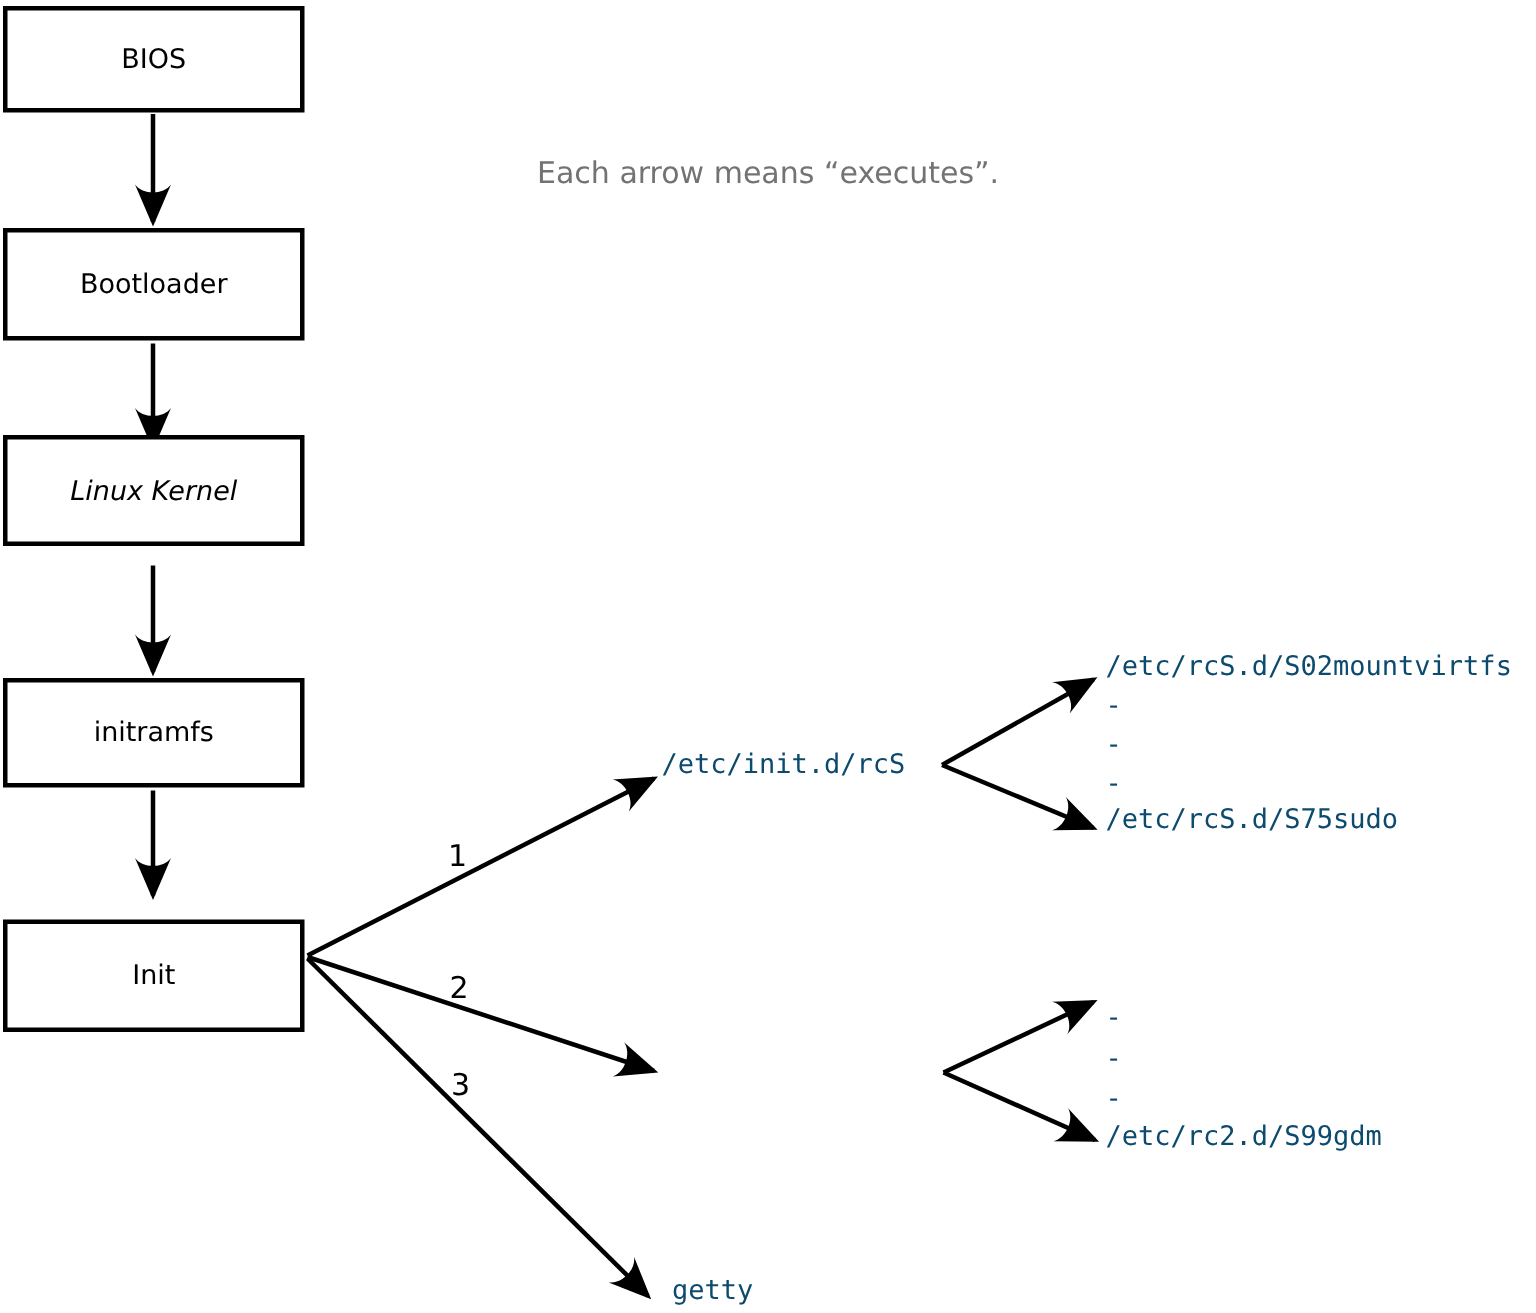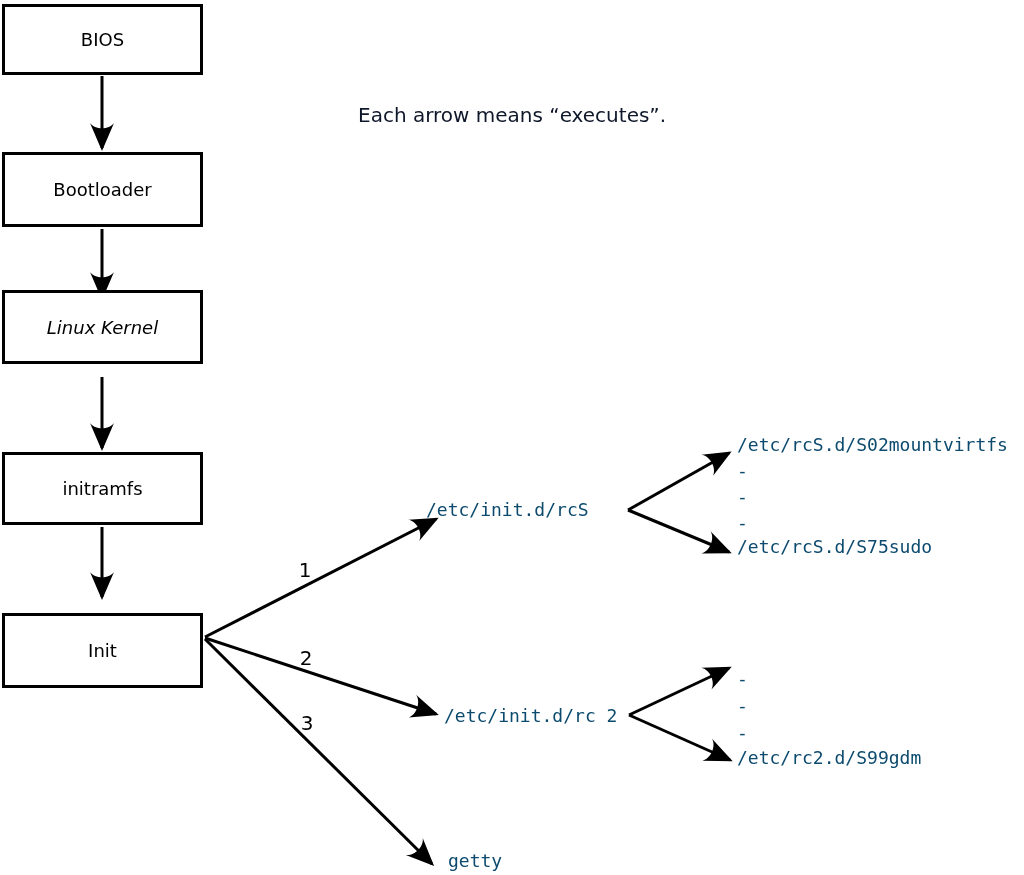--- a/index.html
+++ b/index.html
@@ -32,42 +32,42 @@
   .node-bios       { top: 4px;   height: 71px; }
   .node-bootloader { top: 152px; height: 75px; }
   .node-kernel     { top: 290px; height: 74px; font-style: italic; }
   .node-initramfs  { top: 452px; height: 73px; }
   .node-init       { top: 601px; height: 75px; margin-top: 12px; }
   .caption {
     position: absolute;
     left: 358px;
     top: 103px;
     font-size: 20px;
-    color: #0f172a;
+    color: #737373;
     white-space: nowrap;
   }
   .edge-label {
     position: absolute;
     transform: translate(-50%, -50%);
     font-size: 20px;
     color: #000000;
   }
   .edge-label-1 { left: 305px; top: 570px; }
   .edge-label-2 { left: 306px; top: 658px; }
   .edge-label-3 { left: 307px; top: 723px; }
   .mono {
     position: absolute;
     font-family: "DejaVu Sans Mono", "Liberation Mono", monospace;
     font-size: 18px;
     line-height: 22px;
     height: 22px;
     color: #0c4a6e;
     white-space: pre;
   }
-  .lbl-rcS    { left: 426px; top: 499px; }
+  .lbl-rcS    { left: 441px; top: 499px; }
   .lbl-rc2    { left: 444px; top: 705px; }
   .lbl-getty  { left: 448px; top: 850px; }
   .lbl-s02    { left: 737px; top: 434px; }
   .lbl-dash1  { left: 737px; top: 460px; }
   .lbl-dash2  { left: 737px; top: 486px; }
   .lbl-dash3  { left: 737px; top: 512px; }
   .lbl-s75    { left: 737px; top: 536px; }
   .lbl-s10    { left: 737px; top: 642px; }
   .lbl-dash4  { left: 737px; top: 668px; }
   .lbl-dash5  { left: 737px; top: 695px; }
@@ -119,21 +119,20 @@
     <span>Init</span>
   </div>
 
   <div class="caption">Each arrow means “executes”.</div>
 
   <div class="edge-label edge-label-1">1</div>
   <div class="edge-label edge-label-2">2</div>
   <div class="edge-label edge-label-3">3</div>
 
   <div class="mono lbl-rcS">/etc/init.d/rcS</div>
-  <div class="mono lbl-rc2">/etc/init.d/rc 2</div>
   <div class="mono lbl-getty">getty</div>
 
   <div class="mono lbl-s02">/etc/rcS.d/S02mountvirtfs</div>
   <div class="mono lbl-dash1">-</div>
   <div class="mono lbl-dash2">-</div>
   <div class="mono lbl-dash3">-</div>
   <div class="mono lbl-s75">/etc/rcS.d/S75sudo</div>
 
   <div class="mono lbl-dash4">-</div>
   <div class="mono lbl-dash5">-</div>

